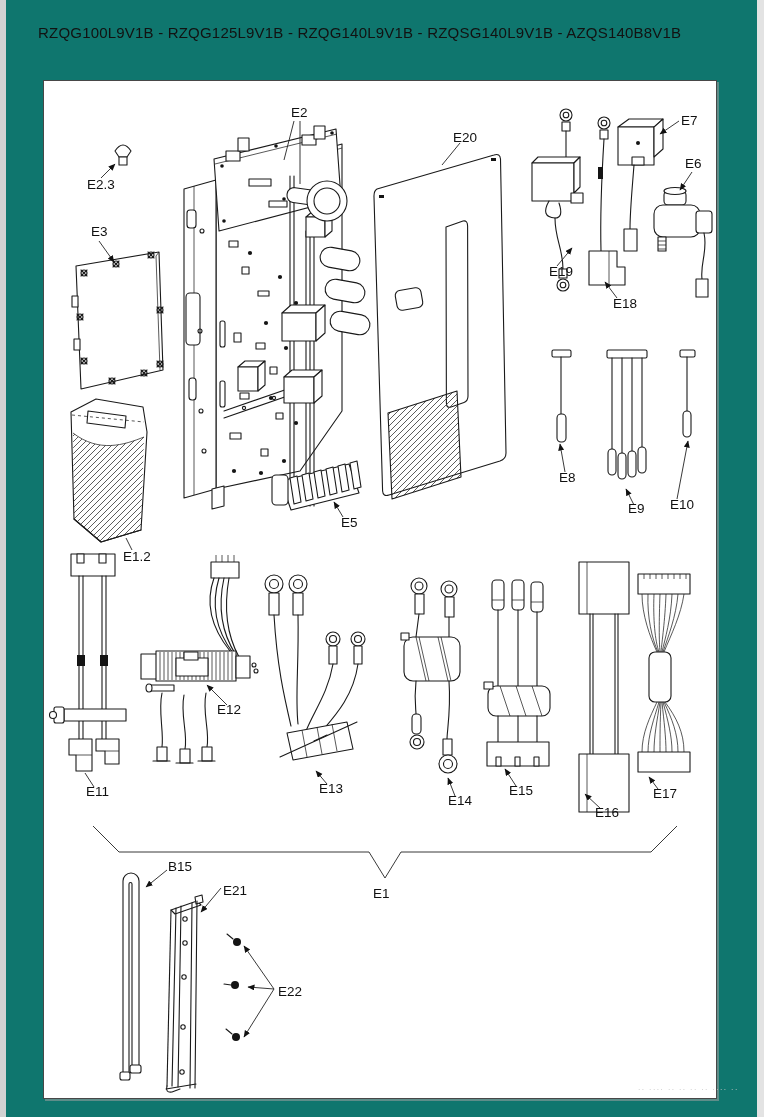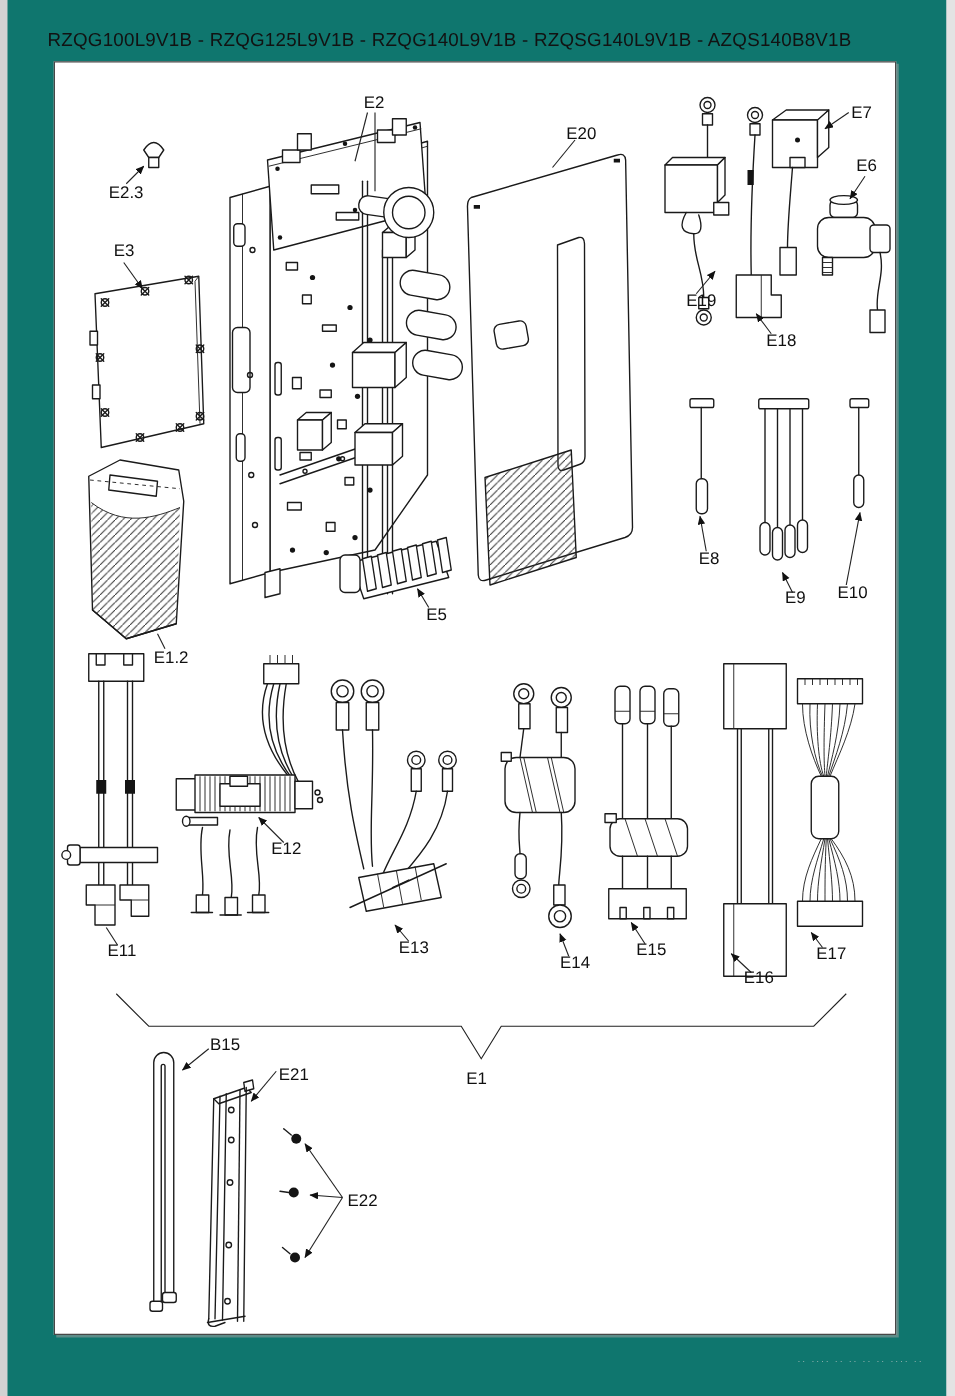--- a/index.html
+++ b/index.html
@@ -1,21 +1,21 @@
 <!DOCTYPE html>
 <html><head>
 <meta charset="utf-8">
 <style>
   html,body{margin:0;padding:0;background:#fff;}
   .page{position:relative;width:764px;height:1117px;background:#0f766e;overflow:hidden;
         font-family:"Liberation Sans",sans-serif;}
   .edge-left{position:absolute;left:0;top:0;width:6px;height:100%;background:#d2d2d2;}
   .edge-right{position:absolute;right:0;top:0;width:7px;height:100%;background:#e3e3e3;}
   .title{position:absolute;left:38px;top:24px;font-size:15px;letter-spacing:.2px;color:#121212;white-space:nowrap;}
-  .frame{position:absolute;left:43px;top:49px;width:672px;height:1017px;background:#fff;
+  .frame{position:absolute;left:43px;top:80px;width:672px;height:1017px;background:#fff;
          border:1.6px solid #474747;box-shadow:2px 2px 0 rgba(160,160,160,.55);box-sizing:content-box;}
   .watermark{position:absolute;left:638px;top:1086px;width:110px;font-size:7px;line-height:7px;
              color:#c7c7c7;letter-spacing:1.5px;white-space:nowrap;}
   svg .s{fill:none;stroke:#1a1a1a;stroke-width:1.1;stroke-linejoin:round;stroke-linecap:round;}
   svg .sw{fill:#fff;stroke:#1a1a1a;stroke-width:1.1;stroke-linejoin:round;}
   svg .thin{fill:none;stroke:#222;stroke-width:.75;}
   svg .lead{fill:none;stroke:#222;stroke-width:.9;}
   svg .blk{fill:#141414;stroke:none;}
   svg text.lbl{font-family:"Liberation Sans",sans-serif;font-size:13.5px;fill:#101010;}
 </style>

